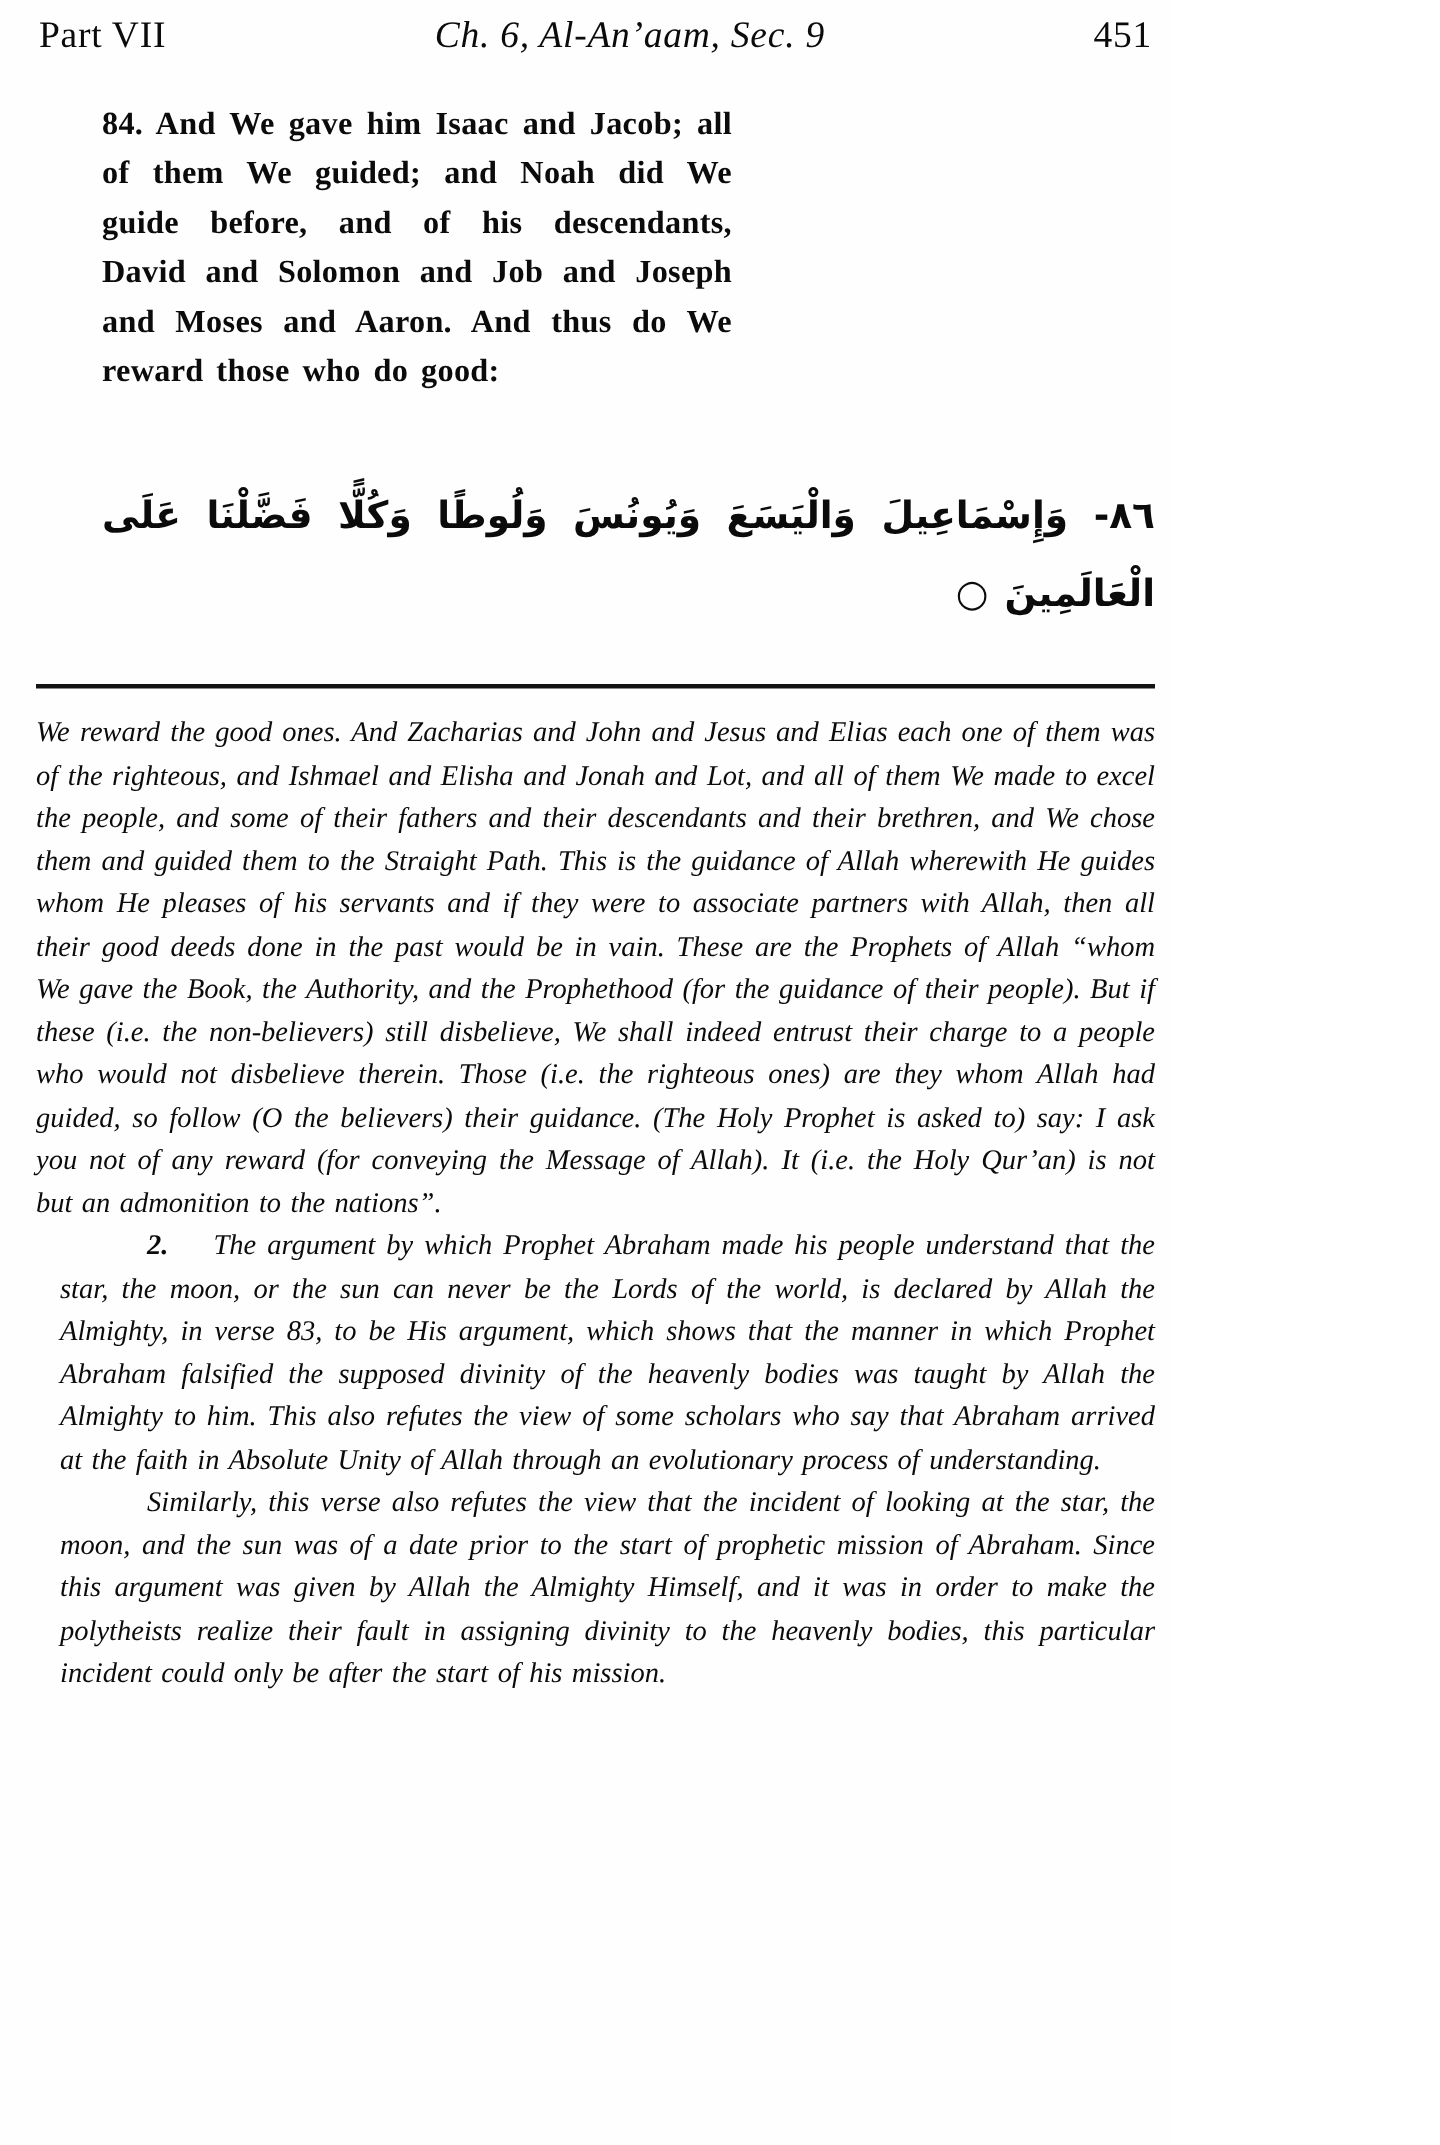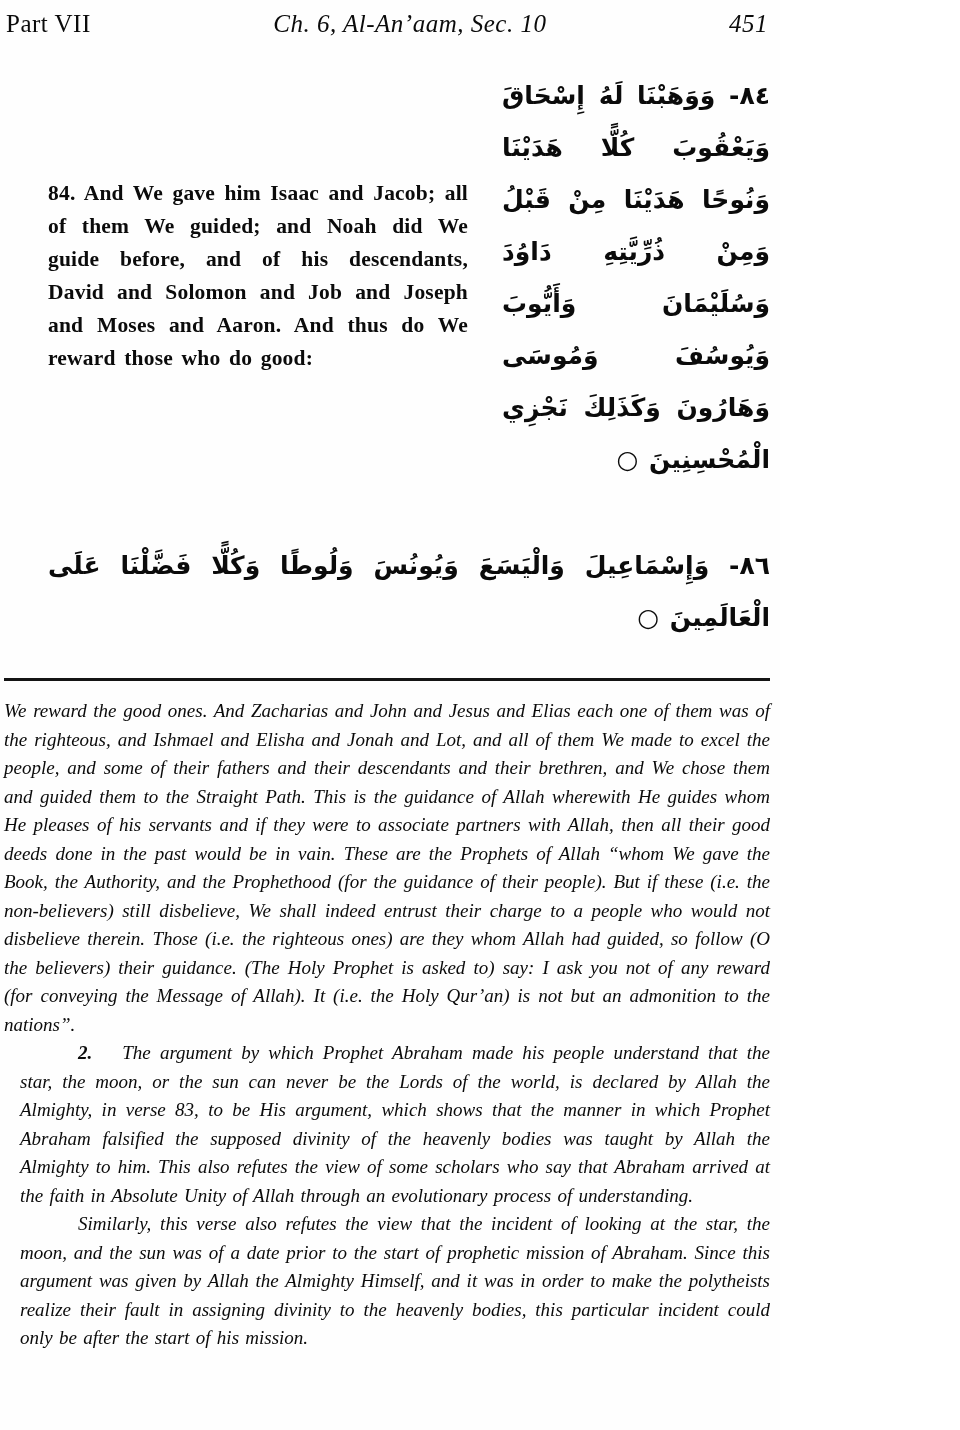--- a/index.html
+++ b/index.html
@@ -6,33 +6,33 @@
   html, body { background: #ffffff; }
   body {
     width: 960px;
     font-family: "Liberation Serif", serif;
     color: #0b0b0b;
   }
   .page {
     width: 780px;
     min-height: 1430px;
     background: #fefefe;
-    padding: 8px 10px 20px 4px;
+    padding: 8px 10px 20px 24px;
   }
   
   .running-header {
     display: flex;
     justify-content: space-between;
     align-items: baseline;
     font-size: 25px;
     padding: 2px 2px 6px 2px;
   }
   .running-header .part { letter-spacing: 0.5px; }
   .running-header .chapter { font-style: italic; letter-spacing: 0.5px; }
-  .running-header .pagenum { letter-spacing: 0.5px; font-style: italic; }
+  .running-header .pagenum { letter-spacing: 0.5px; }
   
   .verses { padding-top: 22px; }
   .verse-row {
     display: flex;
     align-items: center;
     gap: 34px;
     margin-left: 44px;
   }
   .verse-row + .verse-row { margin-top: 50px; }
   .english {
@@ -74,29 +74,28 @@
   .commentary p.indent { text-indent: 58px; margin-left: 16px; }
   .commentary .num { font-weight: bold; margin-right: 30px; }
 </style>
 </head>
 <body>
 
 <div class="page">
 
   <header class="running-header">
     <span class="part">Part VII</span>
-    <span class="chapter">Ch. 6, Al-An’aam, Sec. 10</span>
+    <span class="chapter">Ch. 6, Al-An’aam, Sec. 9</span>
     <span class="pagenum">451</span>
   </header>
 
   <main class="verses">
 
     <div class="verse-row">
       <div class="english">84. And We gave him Isaac and Jacob; all of them We guided; and Noah did We guide before, and of his descendants, David and Solomon and Job and Joseph and Moses and Aaron. And thus do We reward those who do good:</div>
-      <div class="arabic" dir="rtl" lang="ar">٨٤- وَوَهَبْنَا لَهُ إِسْحَاقَ وَيَعْقُوبَ كُلًّا هَدَيْنَا وَنُوحًا هَدَيْنَا مِنْ قَبْلُ وَمِنْ ذُرِّيَّتِهِ دَاوُدَ وَسُلَيْمَانَ وَأَيُّوبَ وَيُوسُفَ وَمُوسَى وَهَارُونَ وَكَذَلِكَ نَجْزِي الْمُحْسِنِينَ ○</div>
     </div>
 
 
     <div class="verse-row">
       <div class="arabic" dir="rtl" lang="ar">٨٦- وَإِسْمَاعِيلَ وَالْيَسَعَ وَيُونُسَ وَلُوطًا وَكُلًّا فَضَّلْنَا عَلَى الْعَالَمِينَ ○</div>
     </div>
 
   </main>
 
   <hr class="divider">

